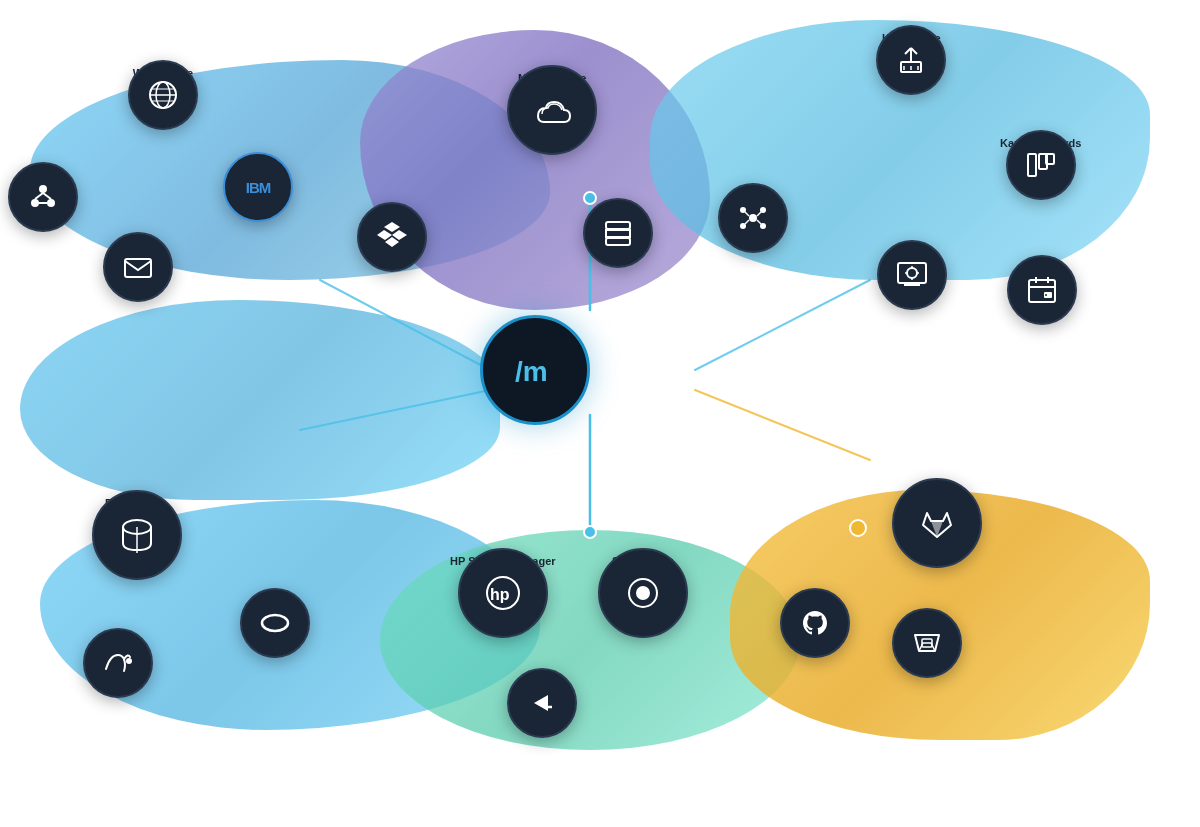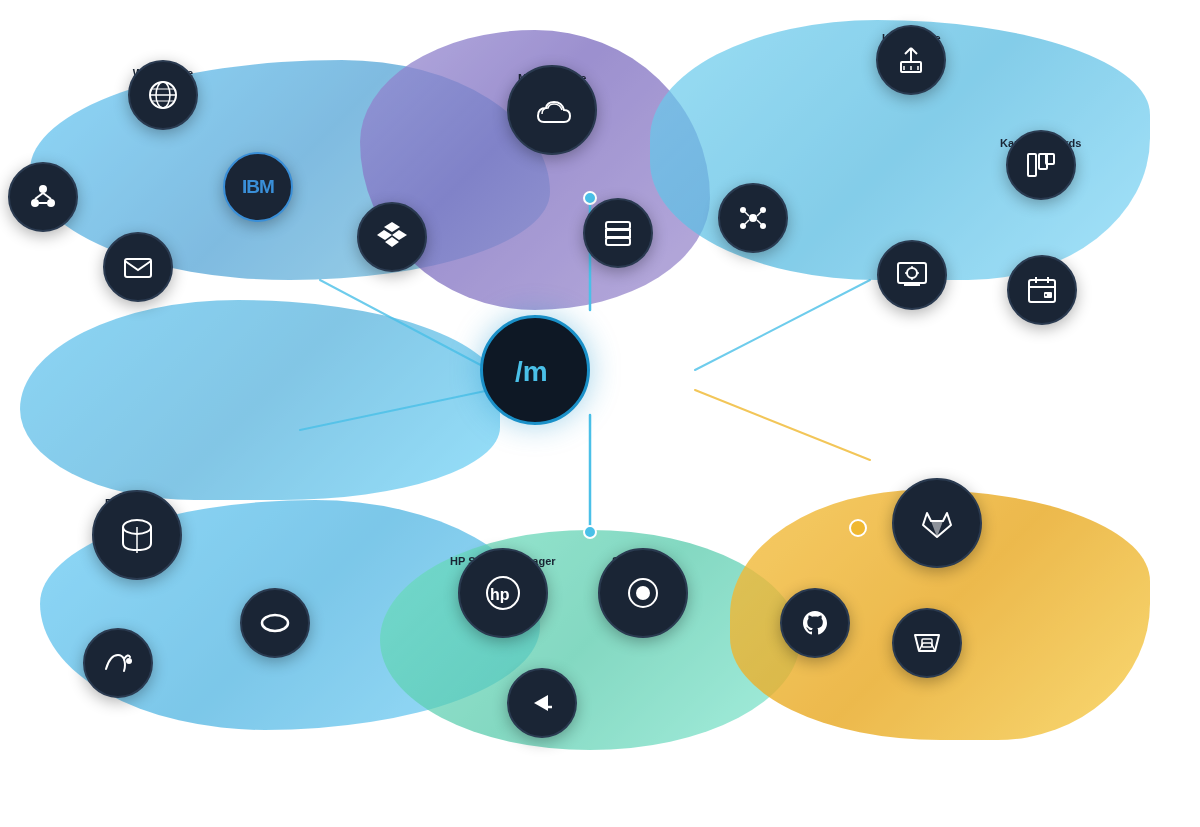--- a/index.html
+++ b/index.html
@@ -239,21 +239,21 @@
         <line x1="3" y1="16" x2="29" y2="16" stroke="white" stroke-width="1.5"></line>
         <line x1="5" y1="10" x2="27" y2="10" stroke="white" stroke-width="1"></line>
         <line x1="5" y1="22" x2="27" y2="22" stroke="white" stroke-width="1"></line>
       </svg>
     </div>
     <div class="node-label" style="white-space:normal;width:90px;margin-top:6px;">WebSphere
 Application Server</div>
   </div>
 
   <div class="node-wrapper" style="left: 258px; top: 152px;">
-    <div class="icon-node ibm-badge" style="color:#3a8fd8;font-weight:900;font-size:19px;letter-spacing:-1px;">
+    <div class="icon-node ibm-badge" style="color:#3a8fd8;font-weight:900;font-size:15px;letter-spacing:-1px;">
       IBM
     </div>
   </div>
 
   <div class="node-wrapper" style="left: 43px; top: 162px;">
     <div class="icon-node">
       <svg viewBox="0 0 32 32">
         <circle cx="16" cy="8" r="4" fill="white"></circle>
         <circle cx="8" cy="22" r="4" fill="white"></circle>
         <circle cx="24" cy="22" r="4" fill="white"></circle>

